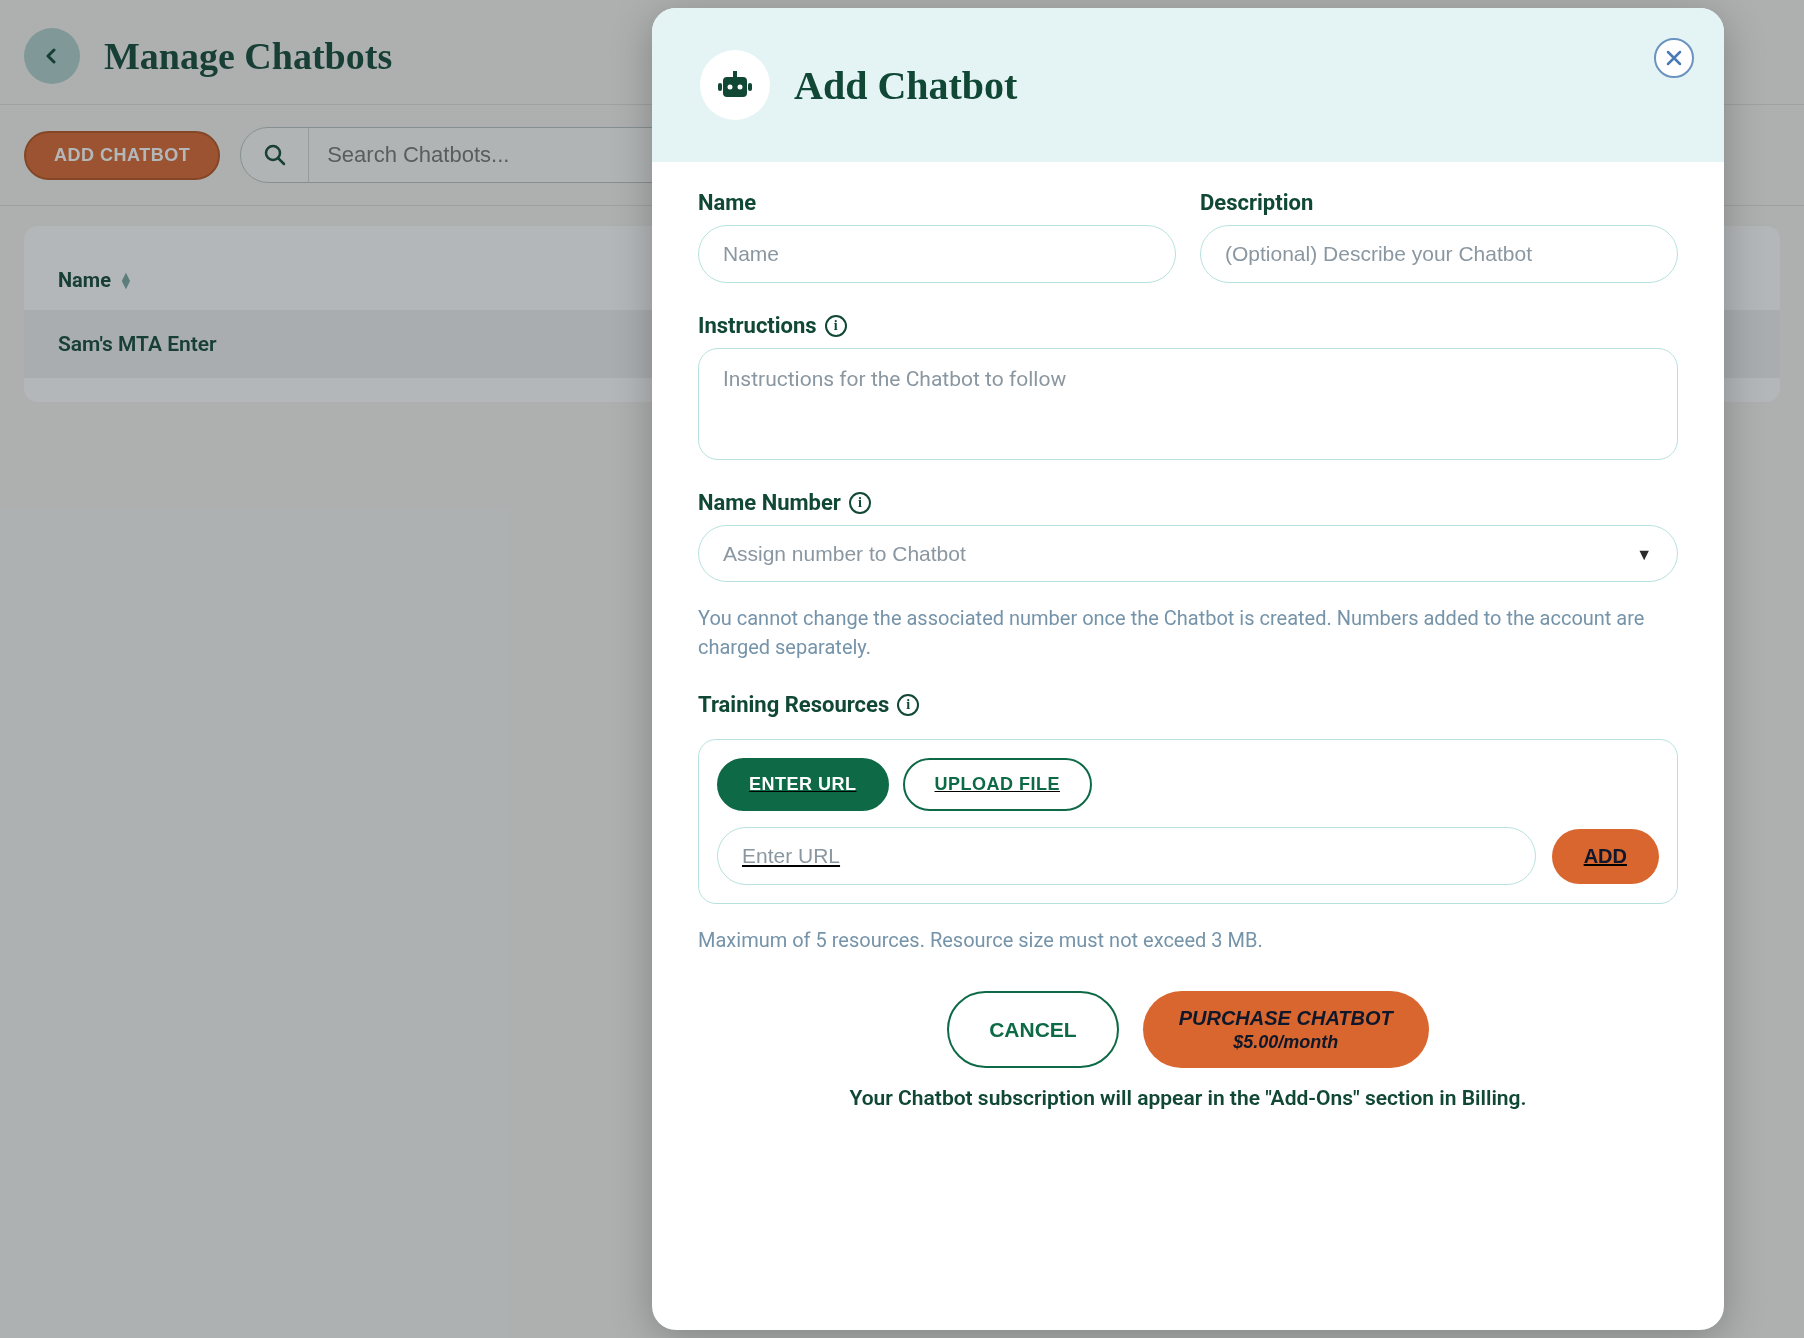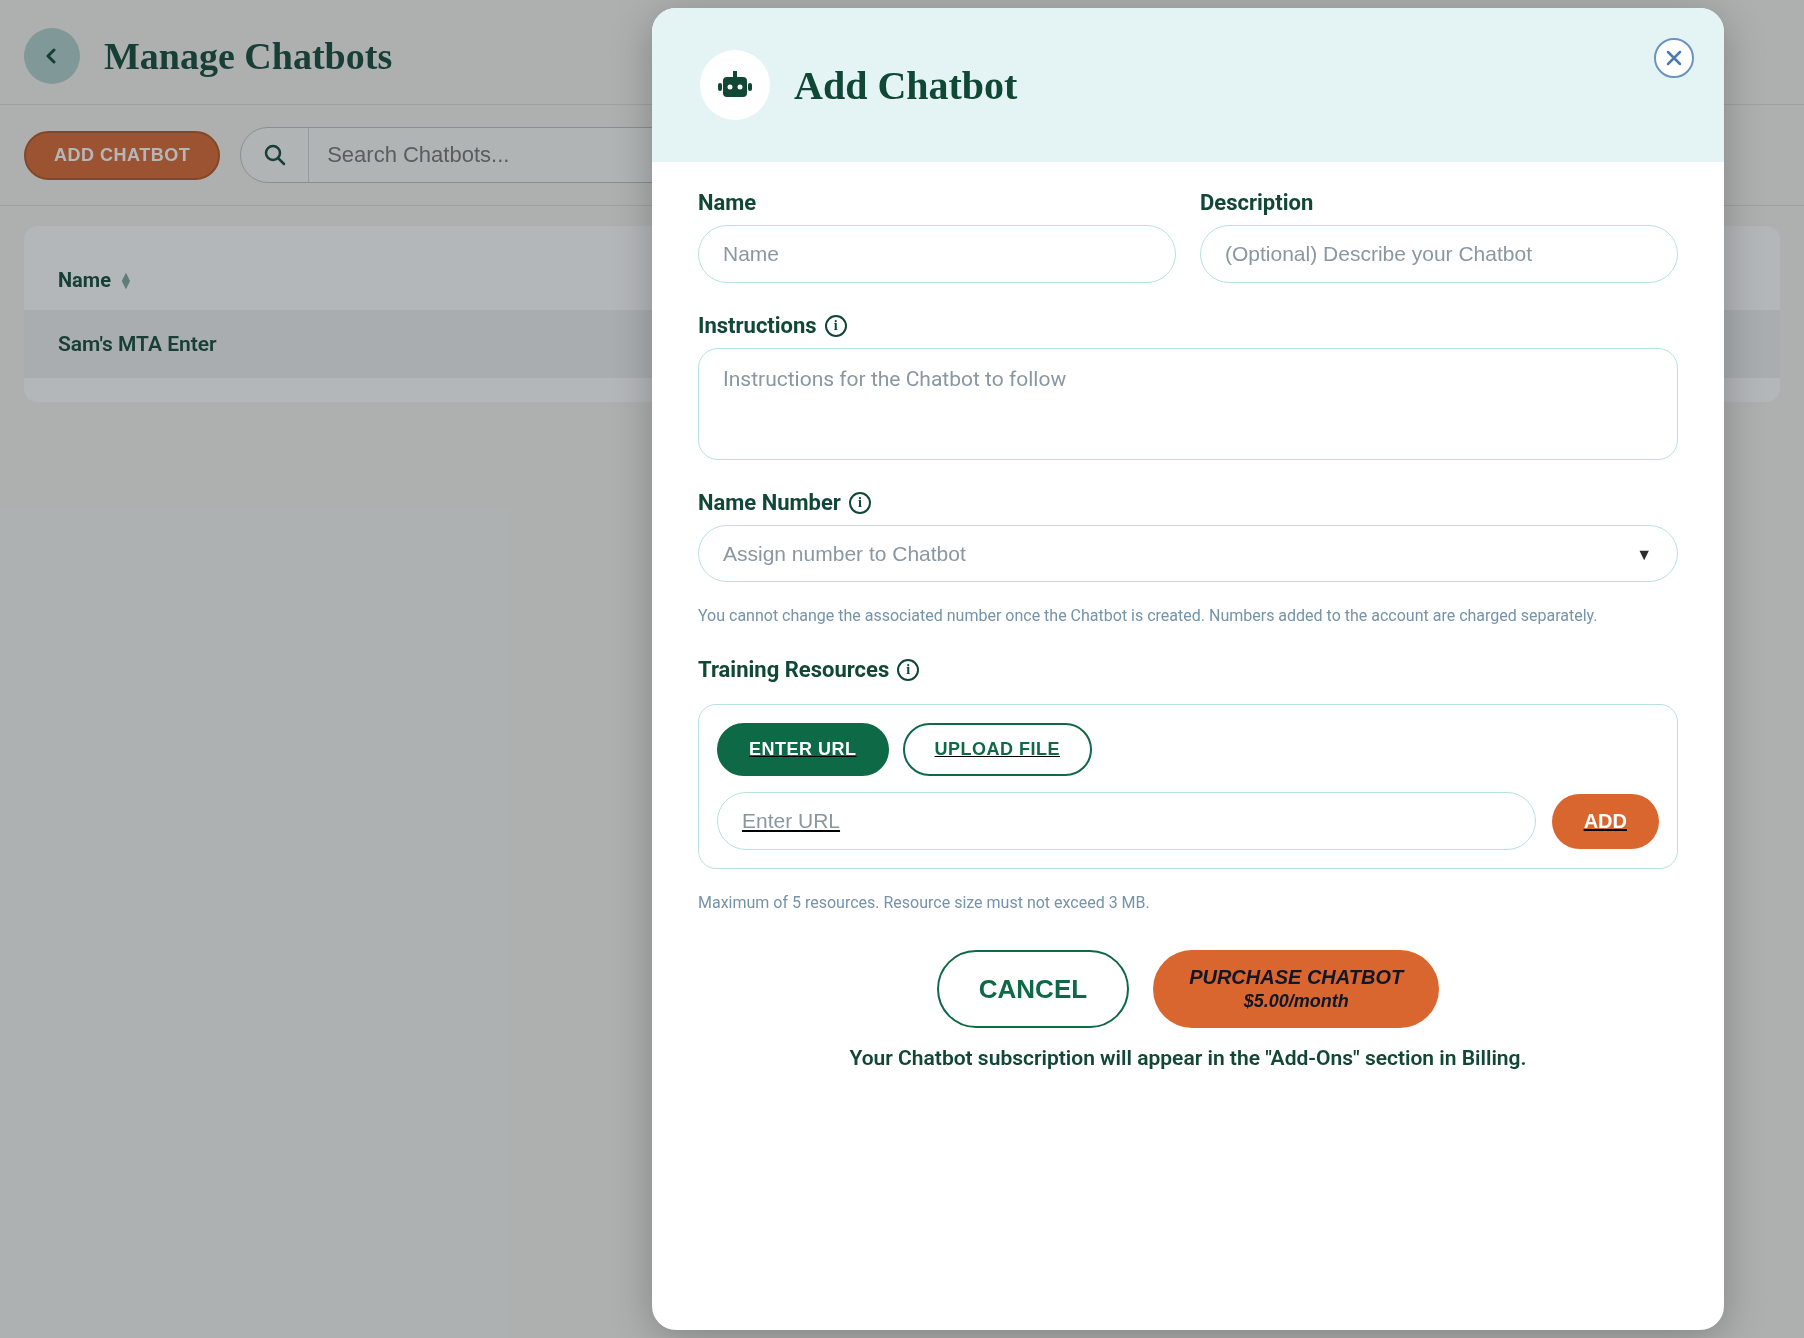--- a/index.html
+++ b/index.html
@@ -213,48 +213,48 @@
 }
 .select-caret {
   position:absolute; right:26px; top:50%; transform:translateY(-50%);
   pointer-events:none; color:#2b2b2b;
 }
 .add-phone-link {
   color:#2a5fbb; text-decoration:underline; font-size:20px; text-align:center;
   line-height:1.3; cursor:pointer; max-width:200px;
 }
 .help-text {
-  color:#7593a9; font-size:16px; margin-top:12px; line-height:1.45;
+  color:#7593a9; font-size:20px; margin-top:12px; line-height:1.45;
 }
 .training-box {
   border:1.5px solid #b7e1de; border-radius:18px; padding:18px; margin-top:12px;text-decoration:underline;
 }
 .pill-row { display:flex; gap:14px; margin-bottom:16px; }
 .pill {
   border-radius:999px; padding:14px 30px; font-size:18px; font-weight:700;
   letter-spacing:.5px; cursor:pointer; border:2px solid #0e6a46;
 }
 .pill.active { background:#0e6a46; color:#fff; }
 .pill.inactive { background:#fff; color:#0e6a46; }
 .url-row { display:flex; gap:16px; align-items:center; }
 .url-input {
   flex:1; border:1.5px solid #b7e1de; border-radius:999px; padding:16px 24px;
   font-size:21px; outline:none;
 }
 .url-input::placeholder { color:#8a97a1; }
 .add-url-btn {
-  background:#d9662e; color:#ffffff; border:none; border-radius:999px;
+  background:#d9662e; color:#0f172a; border:none; border-radius:999px;
   padding:16px 32px; font-size:20px; font-weight:700; cursor:pointer;
 }
 .modal-actions {
   display:flex; justify-content:center; gap:24px; margin-top:36px;
 }
 .cancel-btn {
   border:2px solid #0e6a46; color:#0e6a46; background:#fff;
-  border-radius:999px; padding:18px 40px; font-size:26px; font-weight:700; cursor:pointer;
+  border-radius:999px; padding:18px 40px; font-size:21px; font-weight:700; cursor:pointer;
 }
 .purchase-btn {
   background:#d9662e; color:#0f172a; border:none; border-radius:999px;
   padding:14px 36px; font-size:20px; font-weight:700; cursor:pointer;
   display:flex; flex-direction:column; align-items:center; line-height:1.3;font-style:italic;
 }
 .purchase-sub { font-size:18px; font-weight:600; }
 .billing-note {
   text-align:center; color:#104735; font-size:21px; font-weight:600;
   margin-top:18px;

